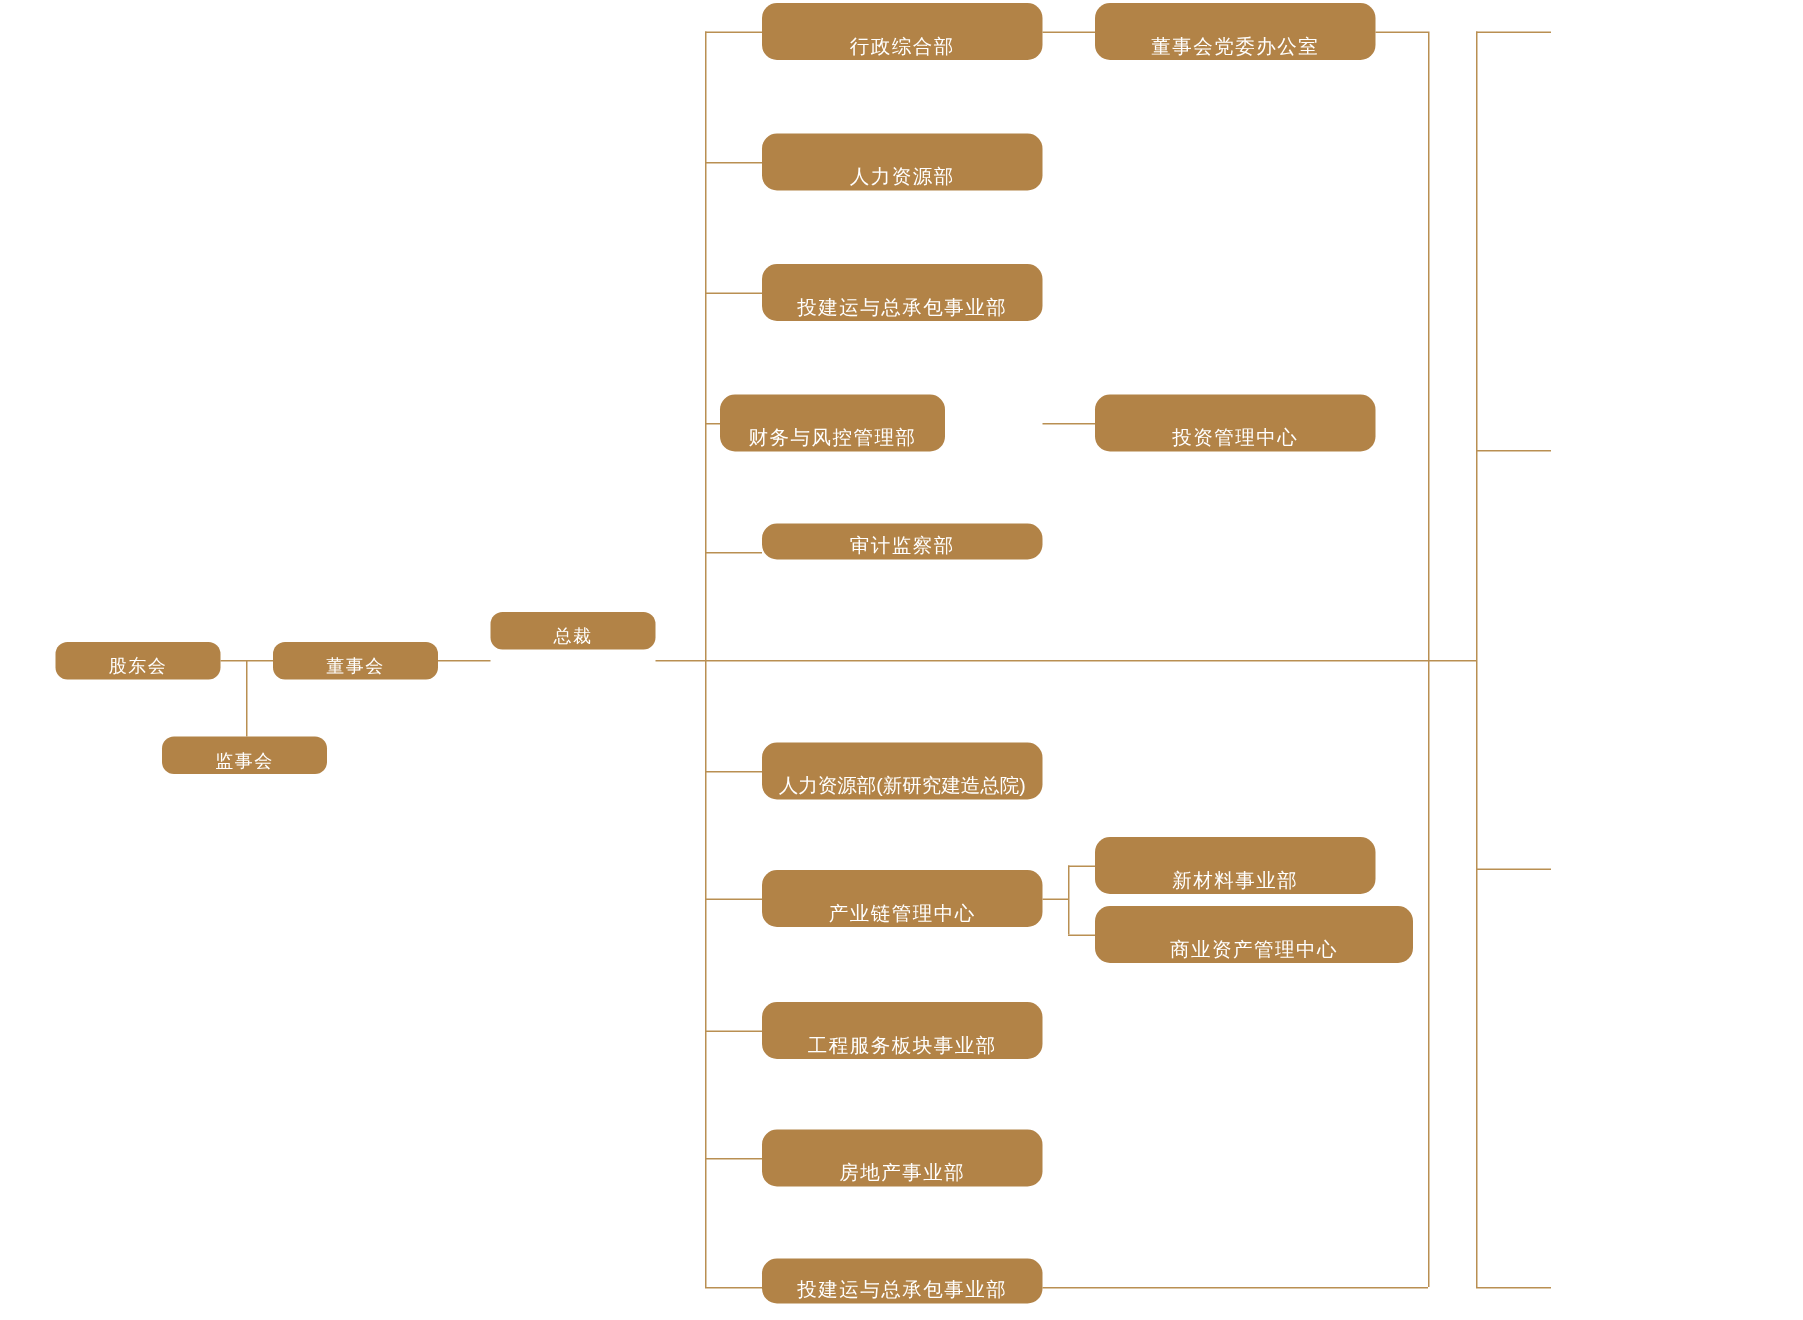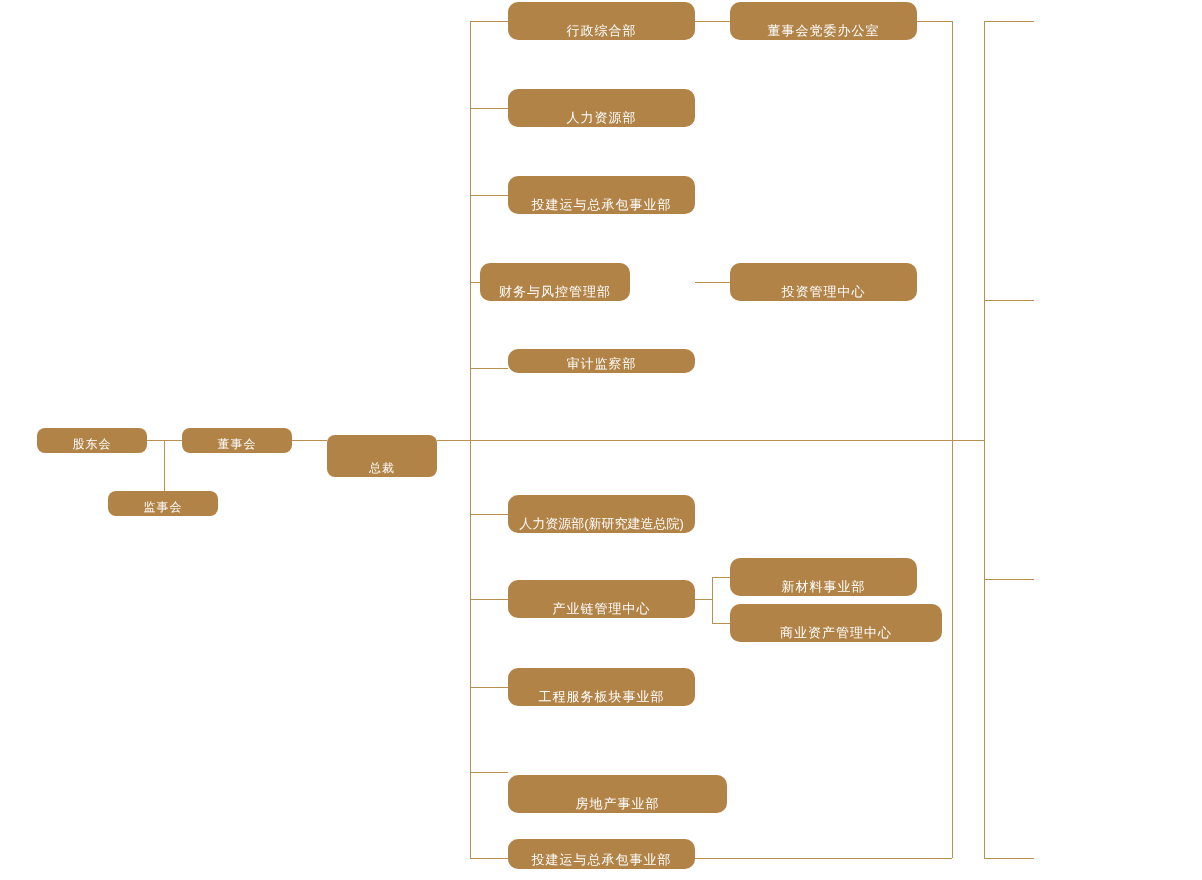--- a/index.html
+++ b/index.html
@@ -79,21 +79,21 @@
   <div class="h" style="left:984px;top:300px;width:50px"></div>
   <div class="h" style="left:984px;top:579px;width:50px"></div>
   <div class="h" style="left:984px;top:858px;width:50px"></div>
 
   <div class="node small" style="left:37px;top:428px;width:110px;height:25px">
     <span>股东会</span>
   </div>
   <div class="node small" style="left:182px;top:428px;width:110px;height:25px">
     <span>董事会</span>
   </div>
-  <div class="node small" style="left:327px;top:435px;width:110px;height:42px">
+  <div class="node small" style="left:327px;top:408px;width:110px;height:25px">
     <span>总裁</span>
   </div>
   <div class="node small" style="left:108px;top:491px;width:110px;height:25px">
     <span>监事会</span>
   </div>
 
   <div class="node" style="left:508px;top:2px;width:187px;height:38px">
     <span>行政综合部</span>
   </div>
   <div class="node" style="left:730px;top:2px;width:187px;height:38px">
@@ -122,20 +122,20 @@
   </div>
   <div class="node" style="left:508px;top:580px;width:187px;height:38px">
     <span>产业链管理中心</span>
   </div>
   <div class="node" style="left:730px;top:604px;width:212px;height:38px">
     <span>商业资产管理中心</span>
   </div>
   <div class="node" style="left:508px;top:668px;width:187px;height:38px">
     <span>工程服务板块事业部</span>
   </div>
-  <div class="node" style="left:508px;top:775px;width:219px;height:38px">
+  <div class="node" style="left:508px;top:753px;width:187px;height:38px">
     <span>房地产事业部</span>
   </div>
   <div class="node" style="left:508px;top:839px;width:187px;height:30px">
     <span>投建运与总承包事业部</span>
   </div>
 
 </div>
 
 </body></html>

